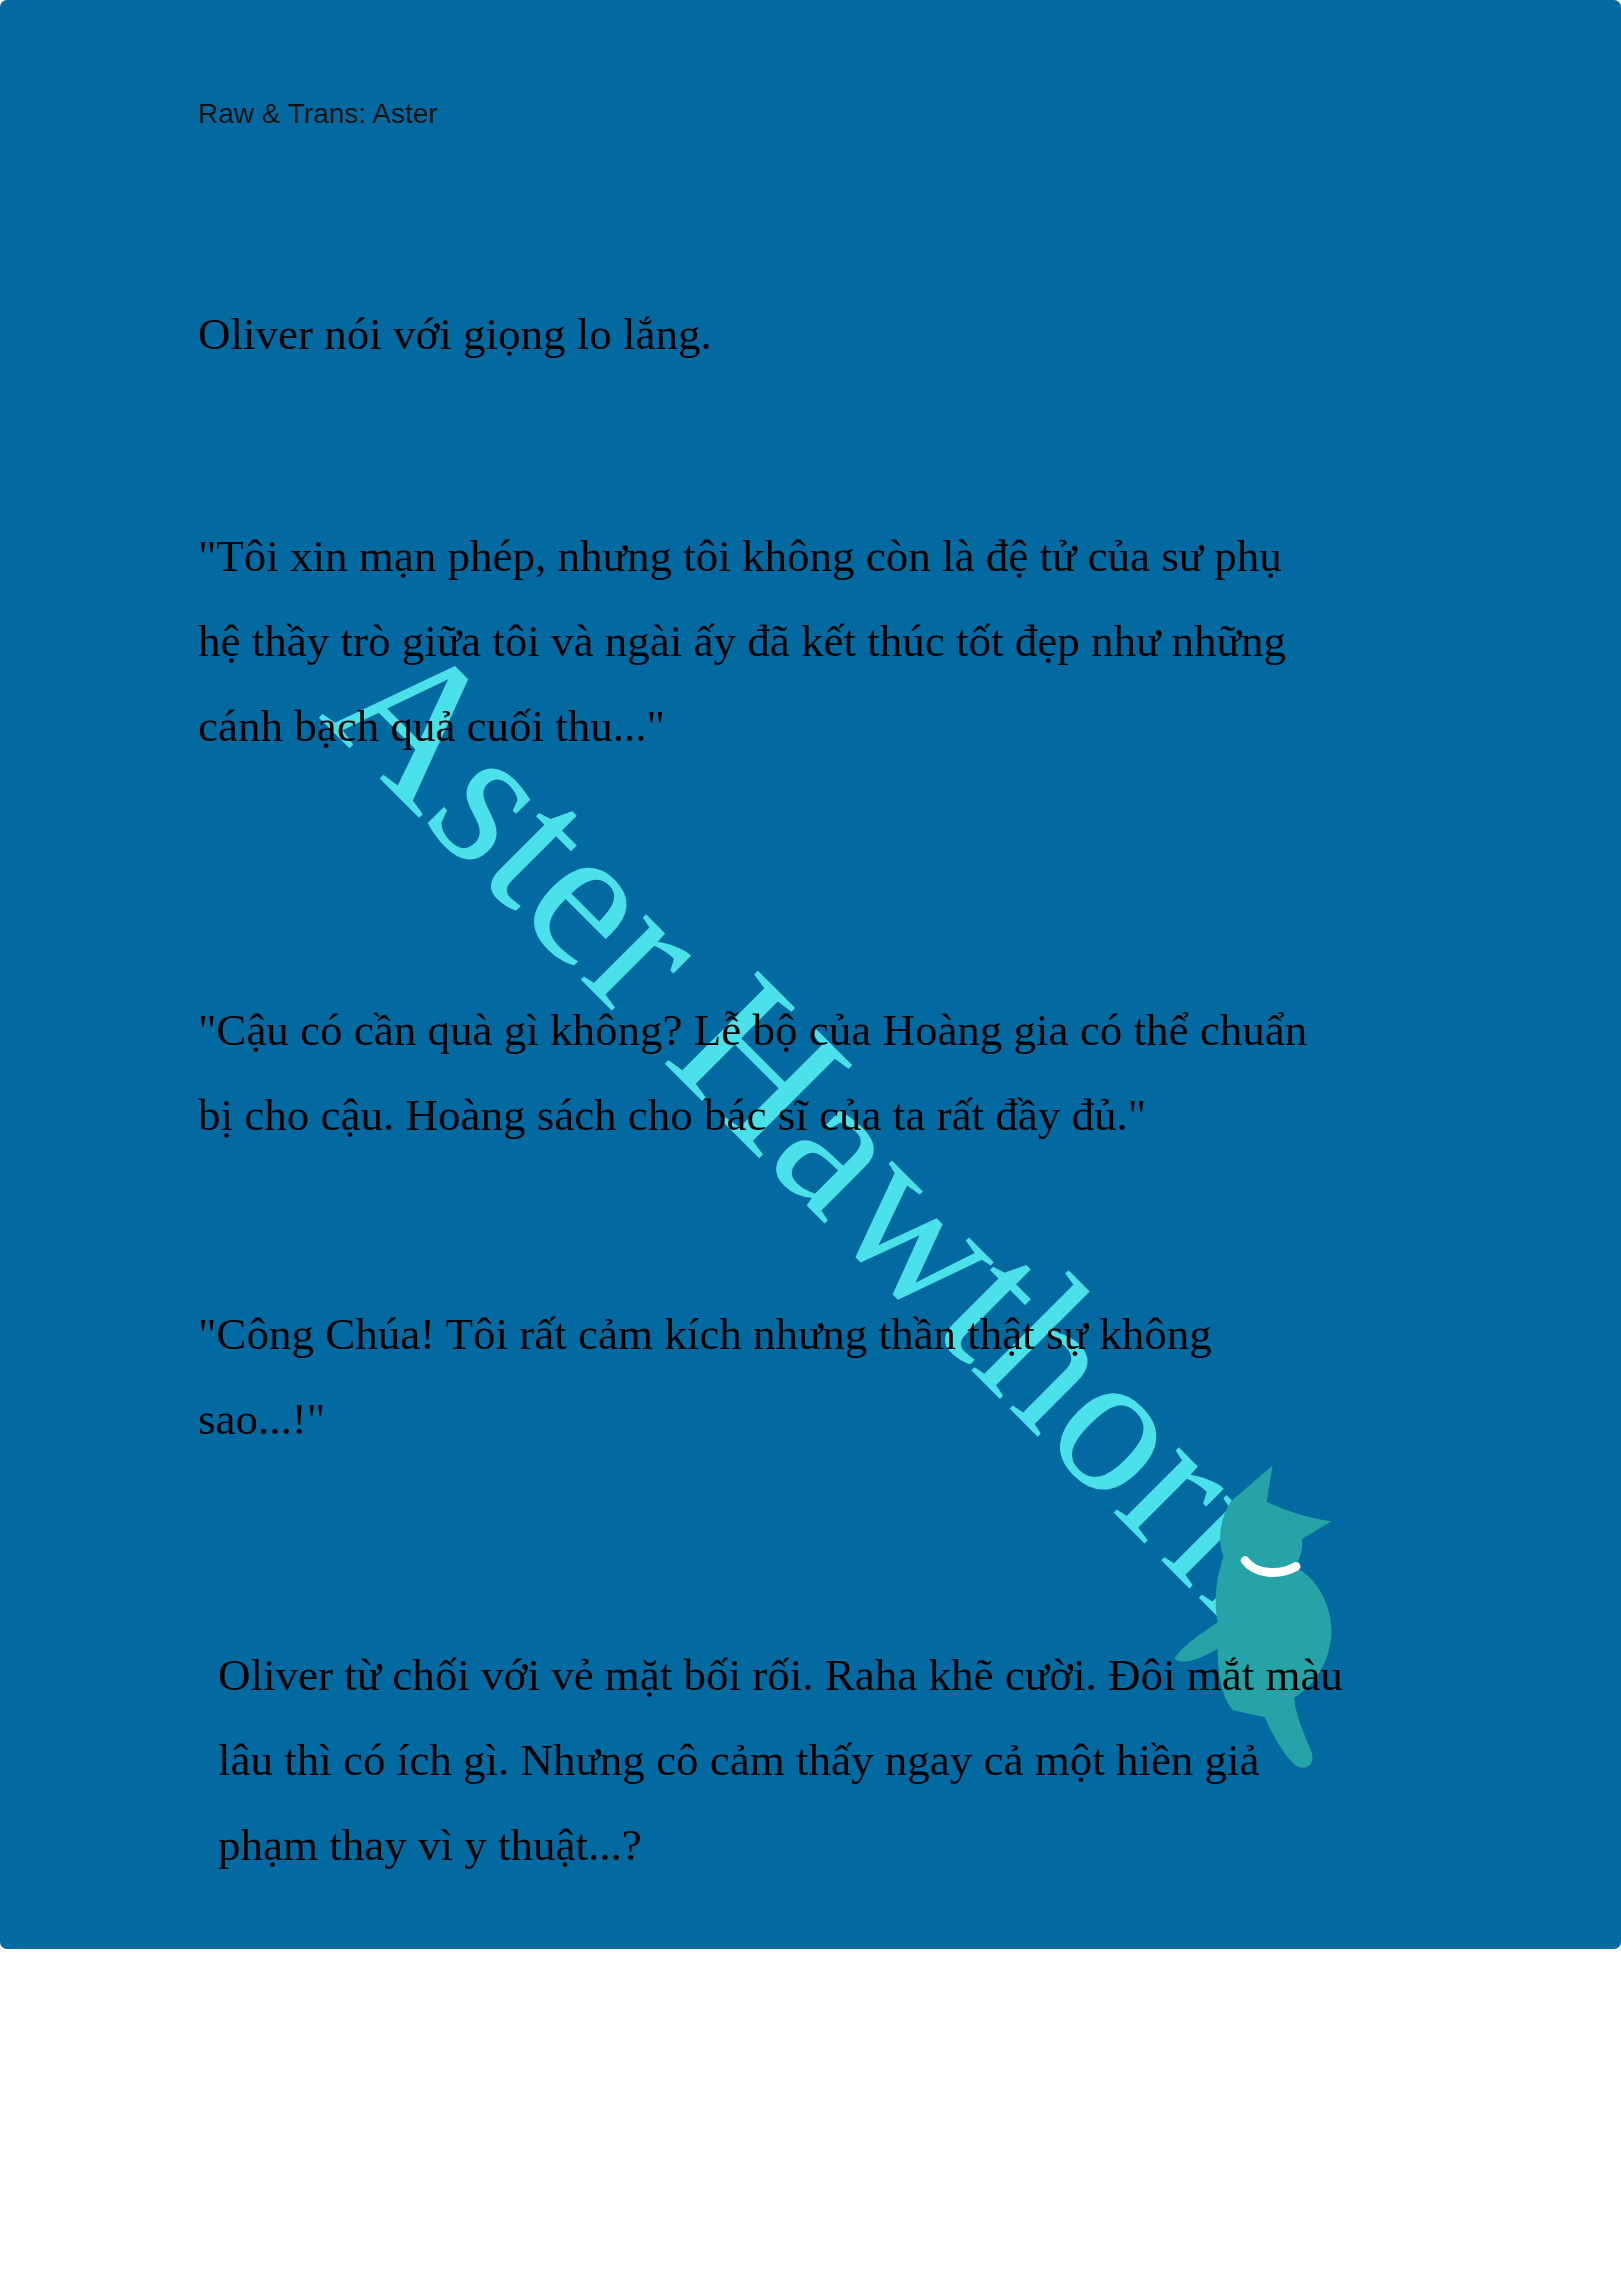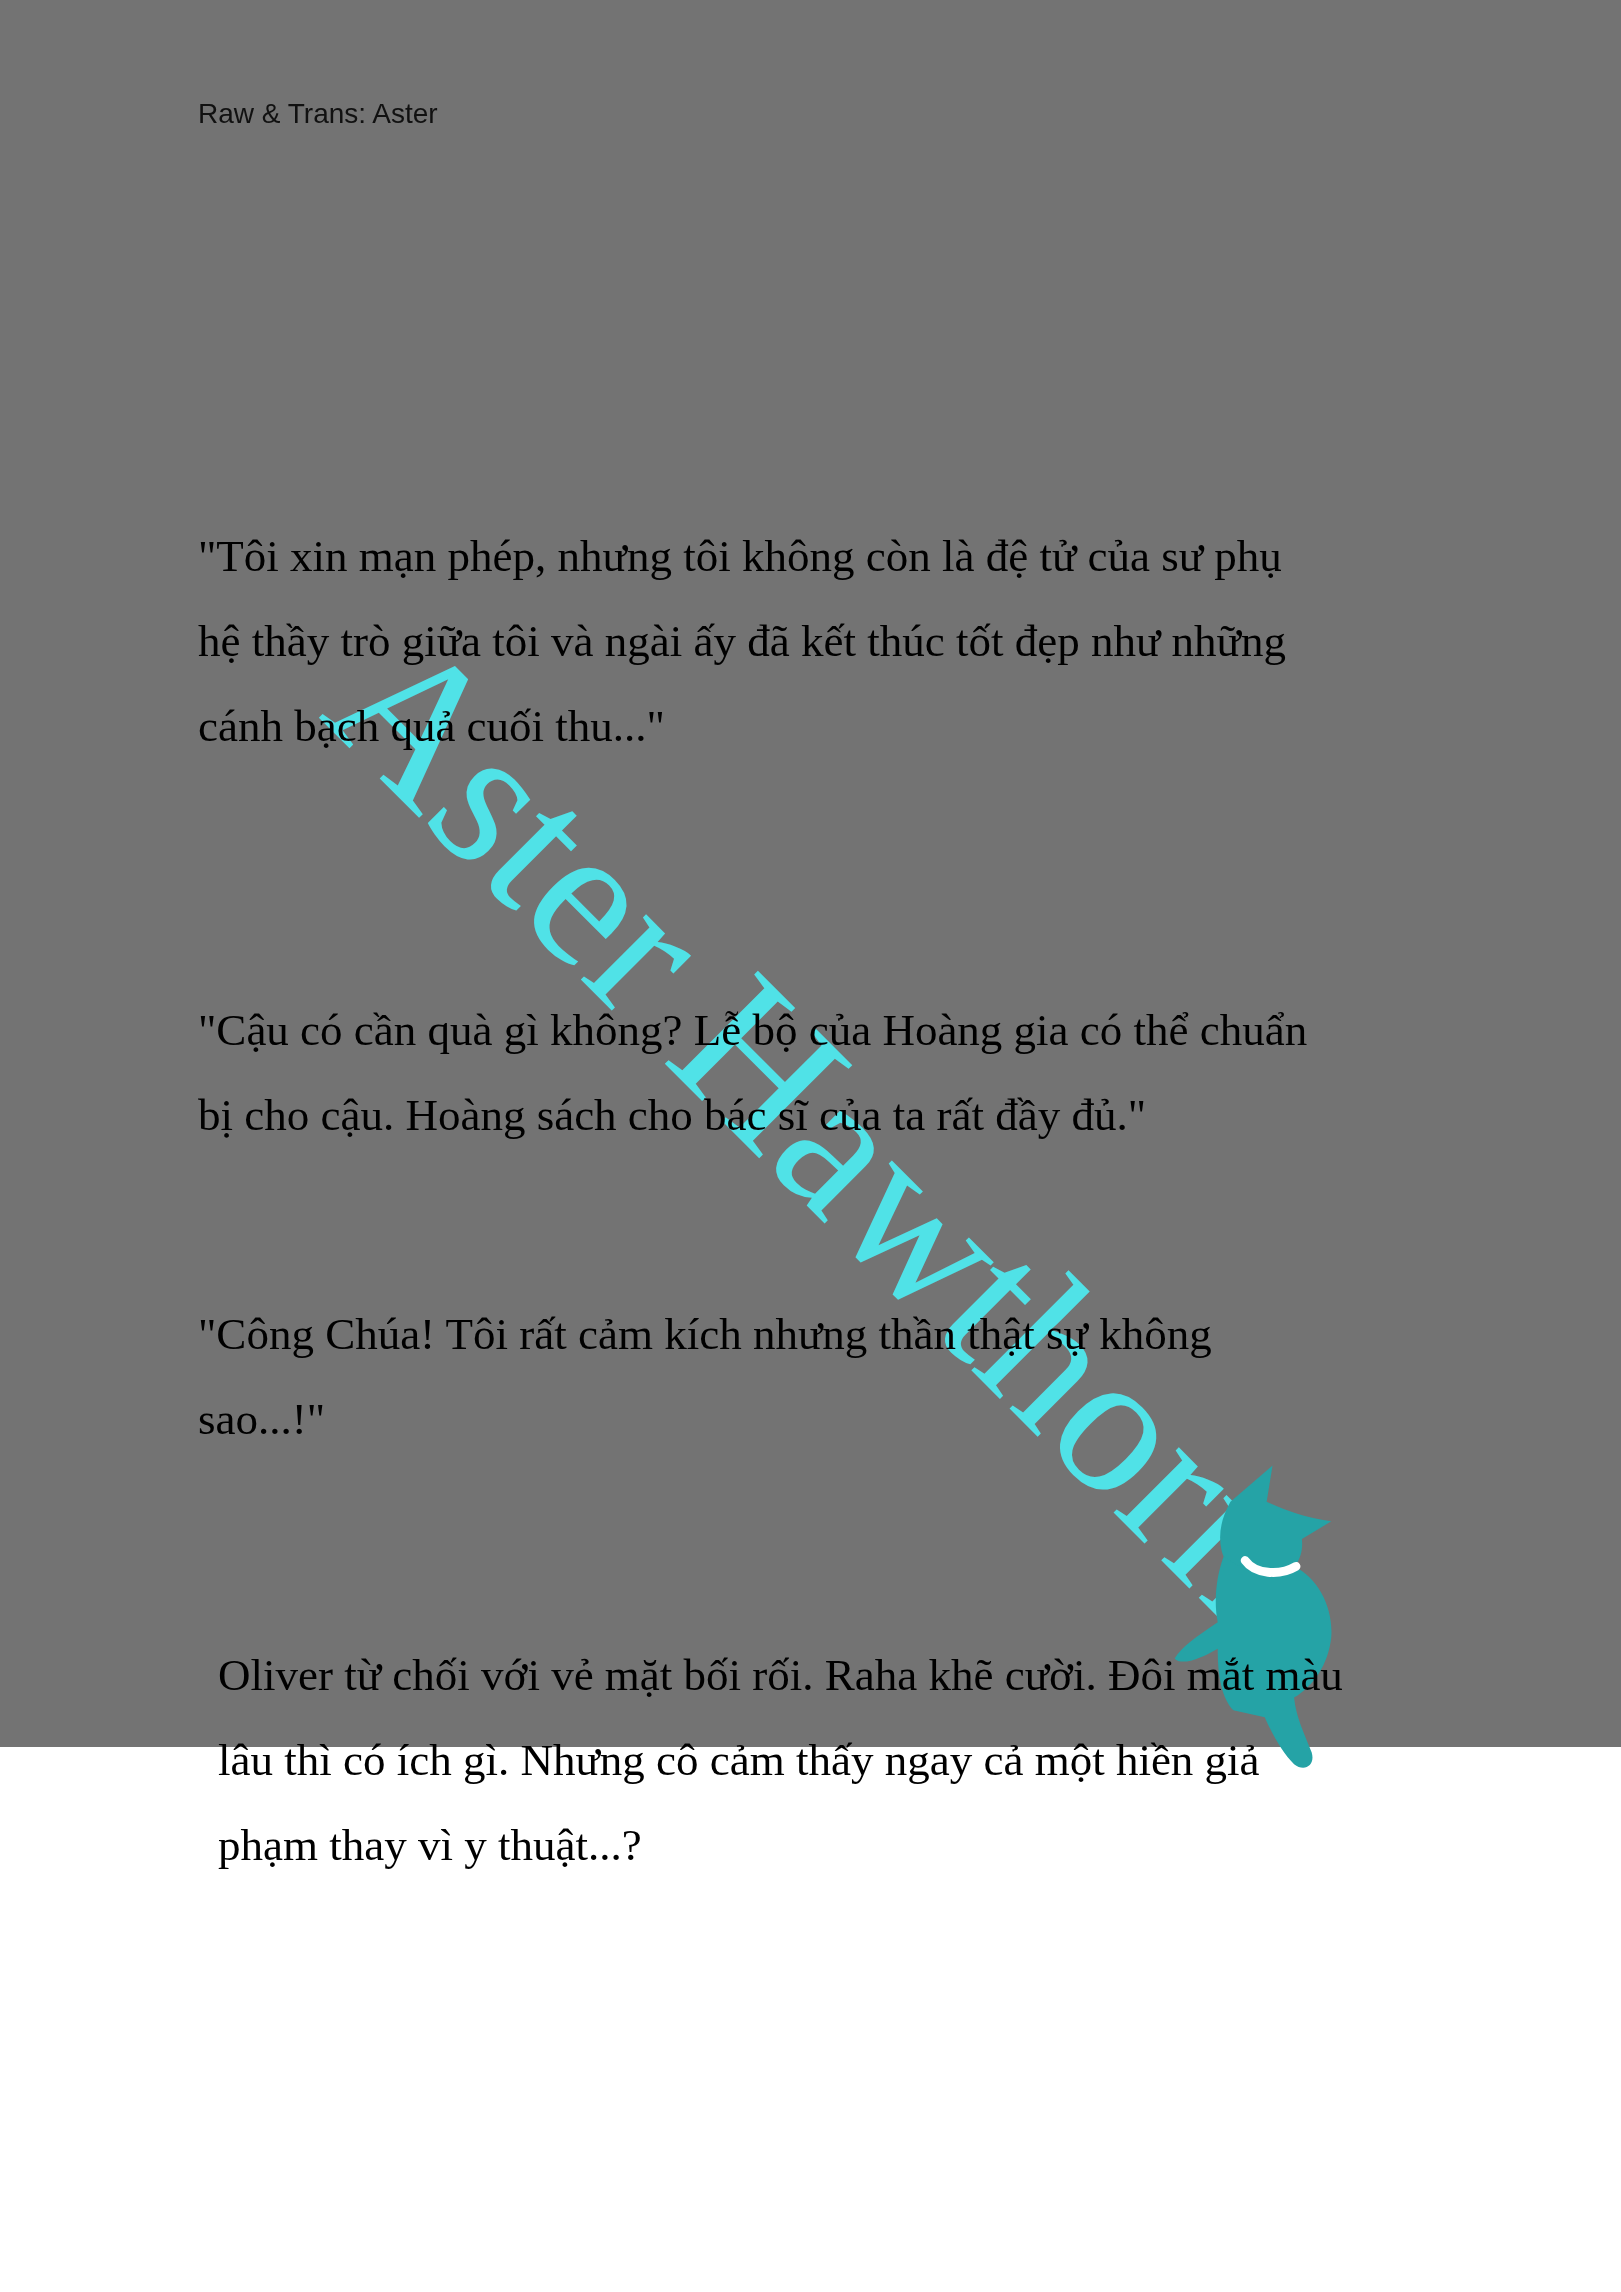--- a/index.html
+++ b/index.html
@@ -10,22 +10,23 @@
     body {
       width: 1621px;
       height: 2293px;
       position: relative;
       overflow: hidden;
     }
     .page {
       position: absolute;
       left: 0; top: 0;
       width: 1621px;
-      height: 1747px;
-      background: #737373;
+      height: 1949px;
+      background: #0369a1;
+      border-radius: 7px;
     }
     .header-credit {
       position: absolute;
       left: 198px;
       top: 98px;
       font-family: "Liberation Sans", sans-serif;
       font-size: 28px;
       color: #111111;
       z-index: 3;
     }
@@ -80,20 +81,23 @@
     <g fill="#25a3a6">
 
       <path d="M75 62 L118 25 L112 62 C130 70 150 78 178 82 L148 100 C150 120 140 135 120 140 C95 145 72 135 66 112 C62 95 66 78 75 62 Z"></path>
 
       <path d="M68 118 C60 140 58 165 62 185 C40 200 25 210 18 222 C25 230 45 222 62 212 C62 240 66 262 78 275 L110 282 C118 300 128 318 140 330 C150 338 162 332 158 318 C150 298 142 282 140 262 C160 250 175 228 178 200 C180 170 165 140 140 128 C120 134 95 138 68 118 Z"></path>
     </g>
 
     <path d="M90 122 C100 136 125 138 142 128" stroke="#ffffff" stroke-width="9" fill="none" stroke-linecap="round"></path>
   </svg>
 
+  <div class="body-text" style="top: 292px;">
+    <span class="line">Oliver nói với giọng lo lắng.</span>
+  </div>
 
   <div class="body-text" style="top: 514px;">
     <span class="line">"Tôi xin mạn phép, nhưng tôi không còn là đệ tử của sư phụ</span>
     <span class="line">hệ thầy trò giữa tôi và ngài ấy đã kết thúc tốt đẹp như những</span>
     <span class="line">cánh bạch quả cuối thu..."</span>
   </div>
 
   <div class="body-text" style="top: 988px;">
     <span class="line">"Cậu có cần quà gì không? Lễ bộ của Hoàng gia có thể chuẩn</span>
     <span class="line">bị cho cậu. Hoàng sách cho bác sĩ của ta rất đầy đủ."</span>

